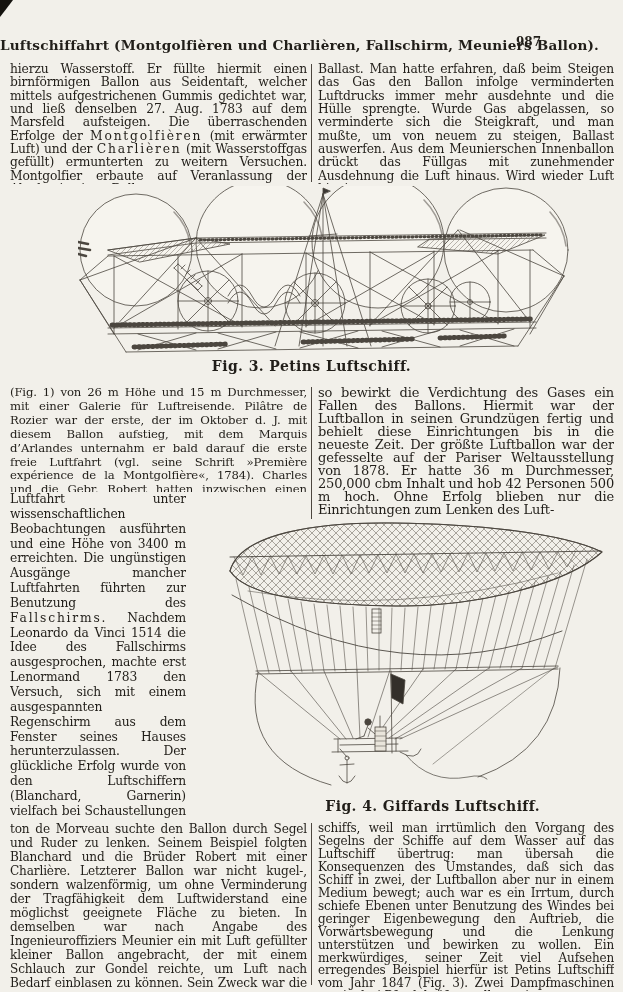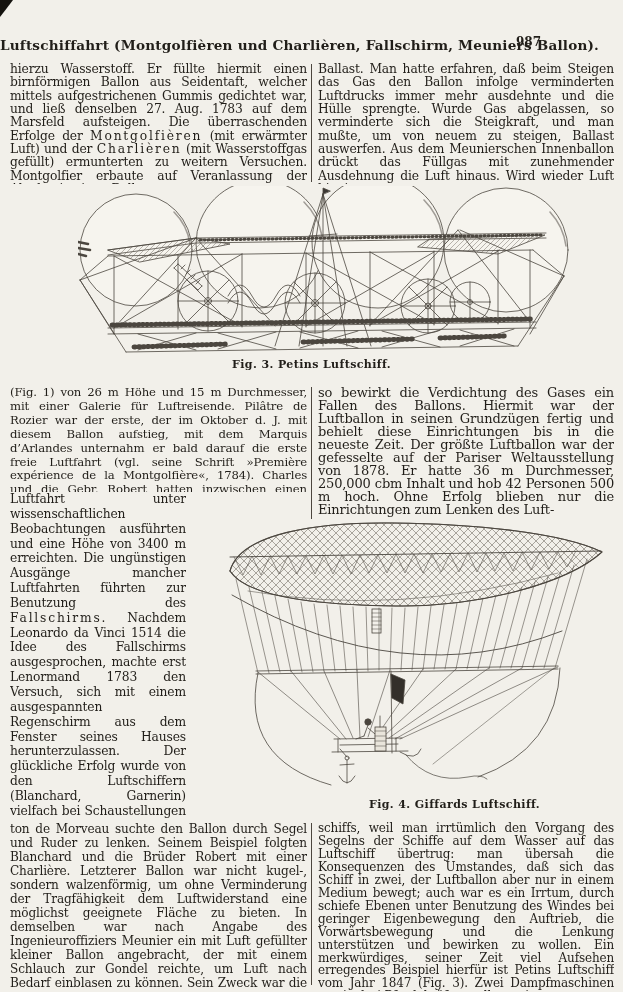--- a/index.html
+++ b/index.html
@@ -40,21 +40,21 @@
   #rb{left:318px;top:822px;width:296px;height:169px;font-size:12.0px;line-height:12.95px;}
   .colrule{position:absolute;left:311px;width:1px;background:#4c463e;}
   .rule-top{top:64px;height:118px;}
   .rule-mid{top:387px;height:132px;}
   .rule-bot{top:823px;height:162px;}
   .fig{position:absolute;}
   #fig3{left:78px;top:186px;width:492px;height:172px;}
   #fig4{left:228px;top:521px;width:390px;height:272px;}
   .caption{
     position:absolute;text-align:center;
-    font-size:11px;letter-spacing:0.4px;font-weight:bold;
+    font-size:14px;letter-spacing:0.4px;font-weight:bold;
   }
   #cap3{left:0;top:358px;width:623px;}
   #cap4{left:230px;top:798px;width:310px;text-align:right;}
   svg{display:block;width:100%;height:100%;}
 </style>
 </head>
 <body>
 
 <div class="page">
 

